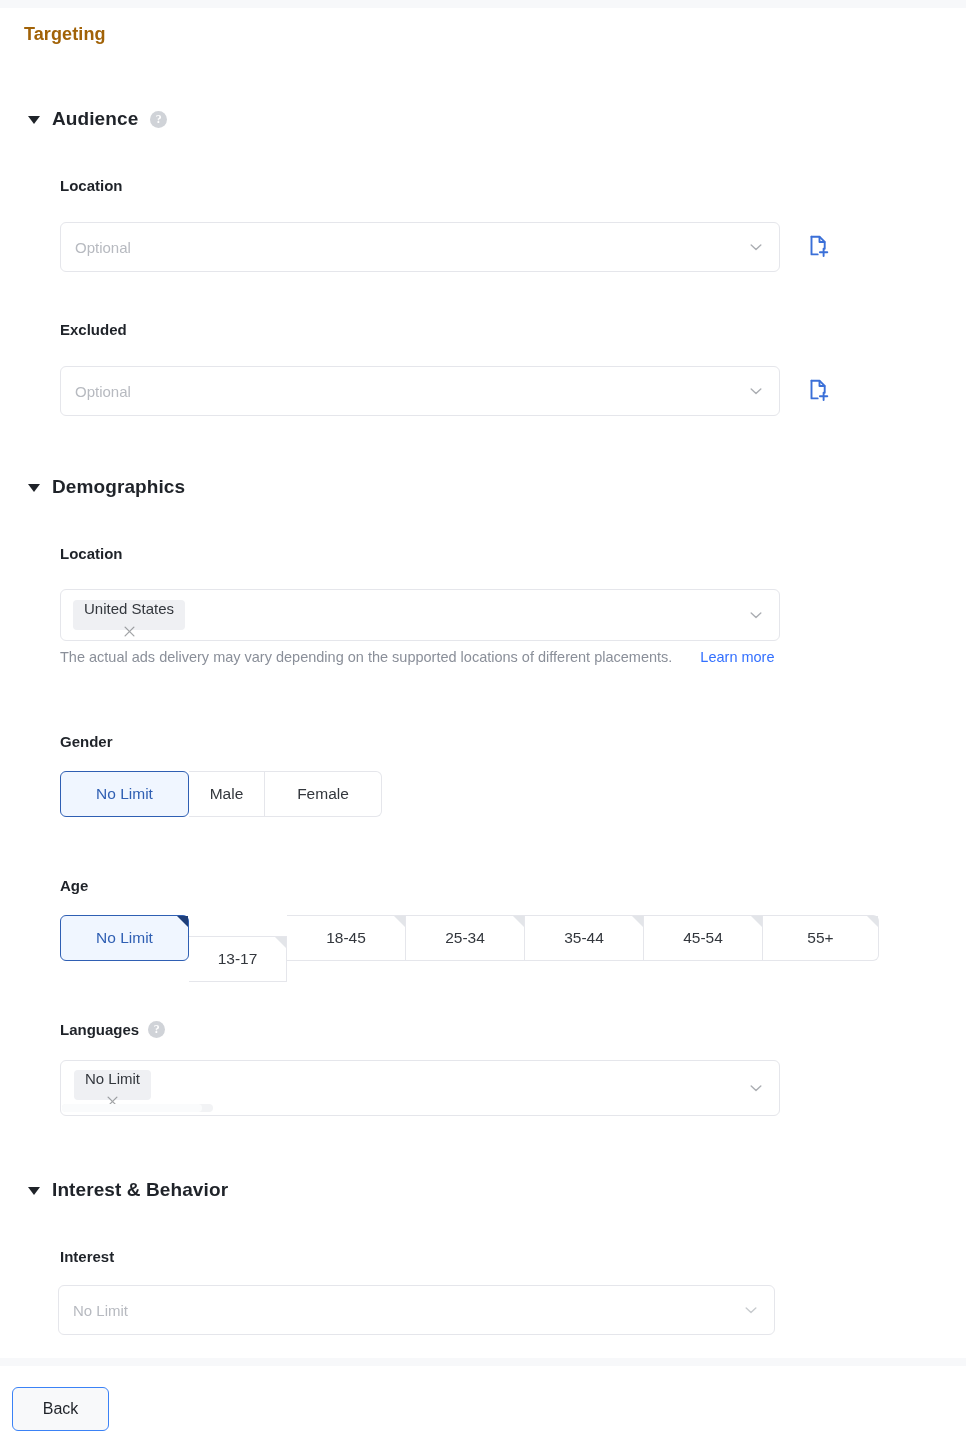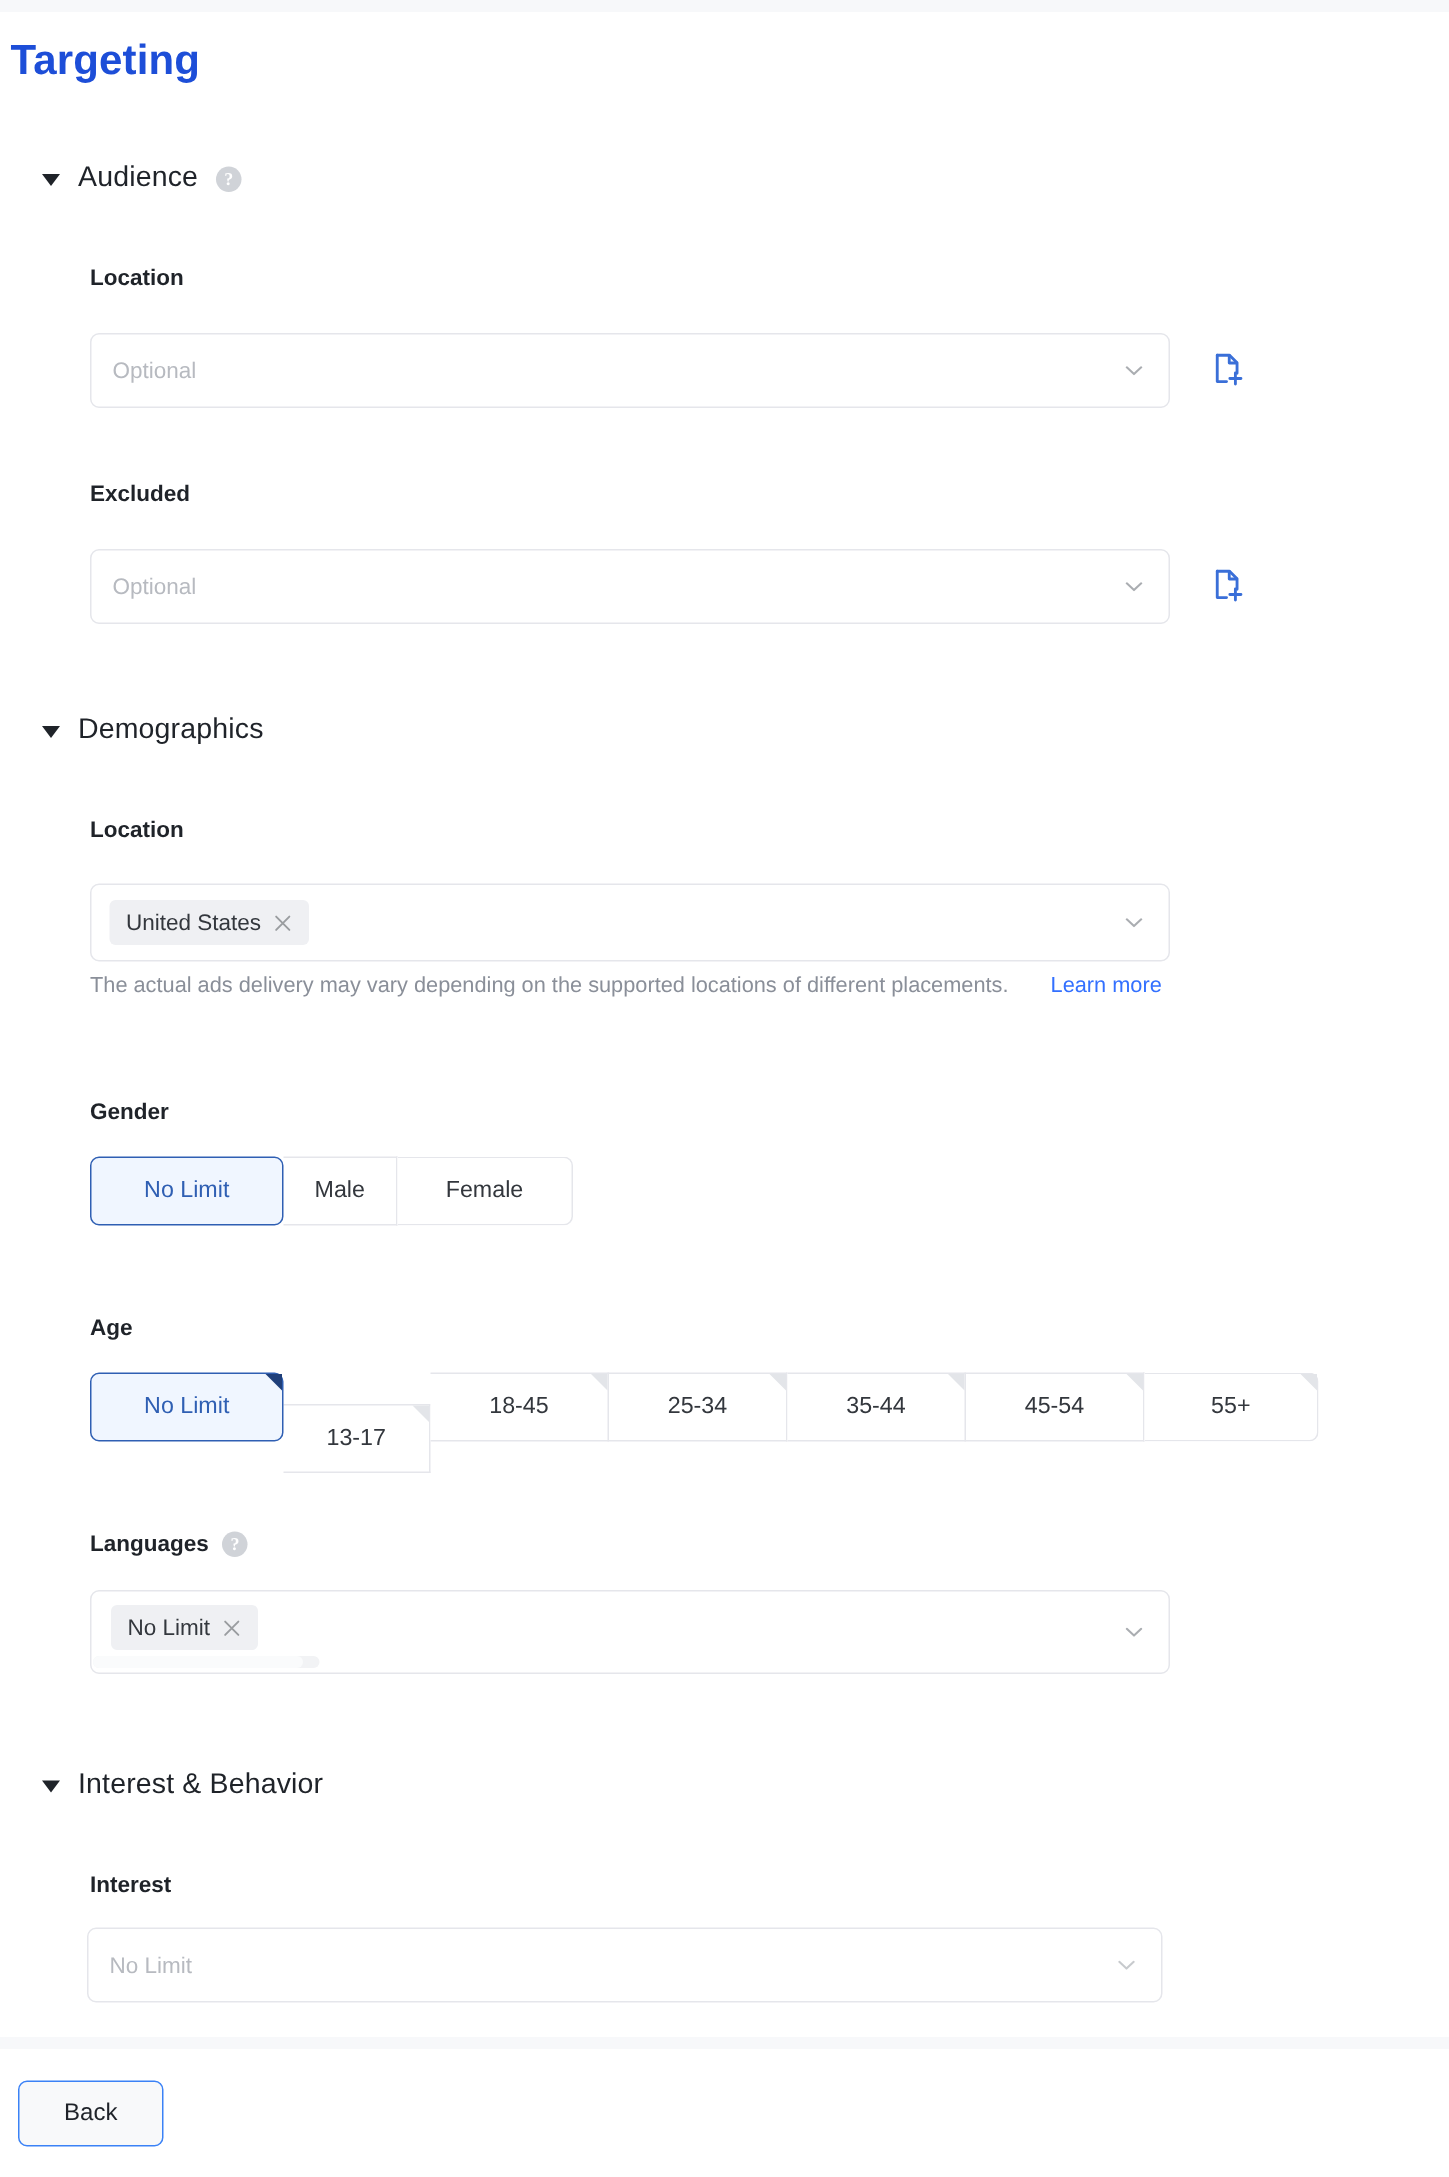--- a/index.html
+++ b/index.html
@@ -35,25 +35,25 @@
     top: 8px; left: 0;
     width: 966px;
     height: 1357px;
     background: #ffffff;
     overflow: hidden;
   }
 
   
   .page-title {
     position: absolute;
-    left: 7px;
+    left: 24px;
     top: 16px;
-    font-size: 28px;
+    font-size: 18px;
     font-weight: 700;
-    color: #1d4ed8;
+    color: #a16207;
     letter-spacing: 0.1px;
   }
 
   
   .section-header {
     position: absolute;
     left: 28px;
     display: flex;
     align-items: center;
     gap: 12px;
@@ -61,21 +61,21 @@
   }
   .caret {
     width: 0; height: 0;
     border-left: 6.5px solid transparent;
     border-right: 6.5px solid transparent;
     border-top: 8px solid #1f2329;
     margin-top: 2px;
   }
   .section-title {
     font-size: 19px;
-    font-weight: 400;
+    font-weight: 700;
     color: #1f2329;
     letter-spacing: 0.1px;
   }
 
   
   .help-icon {
     display: inline-flex;
     align-items: center;
     justify-content: center;
     width: 17px; height: 17px;
@@ -130,20 +130,21 @@
     display: inline-flex;
     align-items: center;
     gap: 8px;
     height: 30px;
     padding: 0 11px;
     background: #eff0f3;
     border-radius: 4px;
     font-size: 15px;
     color: #33373d;
     white-space: nowrap;
+    flex-direction: column;
   }
   .tag-close {
     width: 13px; height: 13px;
     opacity: 0.52;
     cursor: pointer;
     flex: none;
   }
   .tag-close svg { display: block; }
 
   

